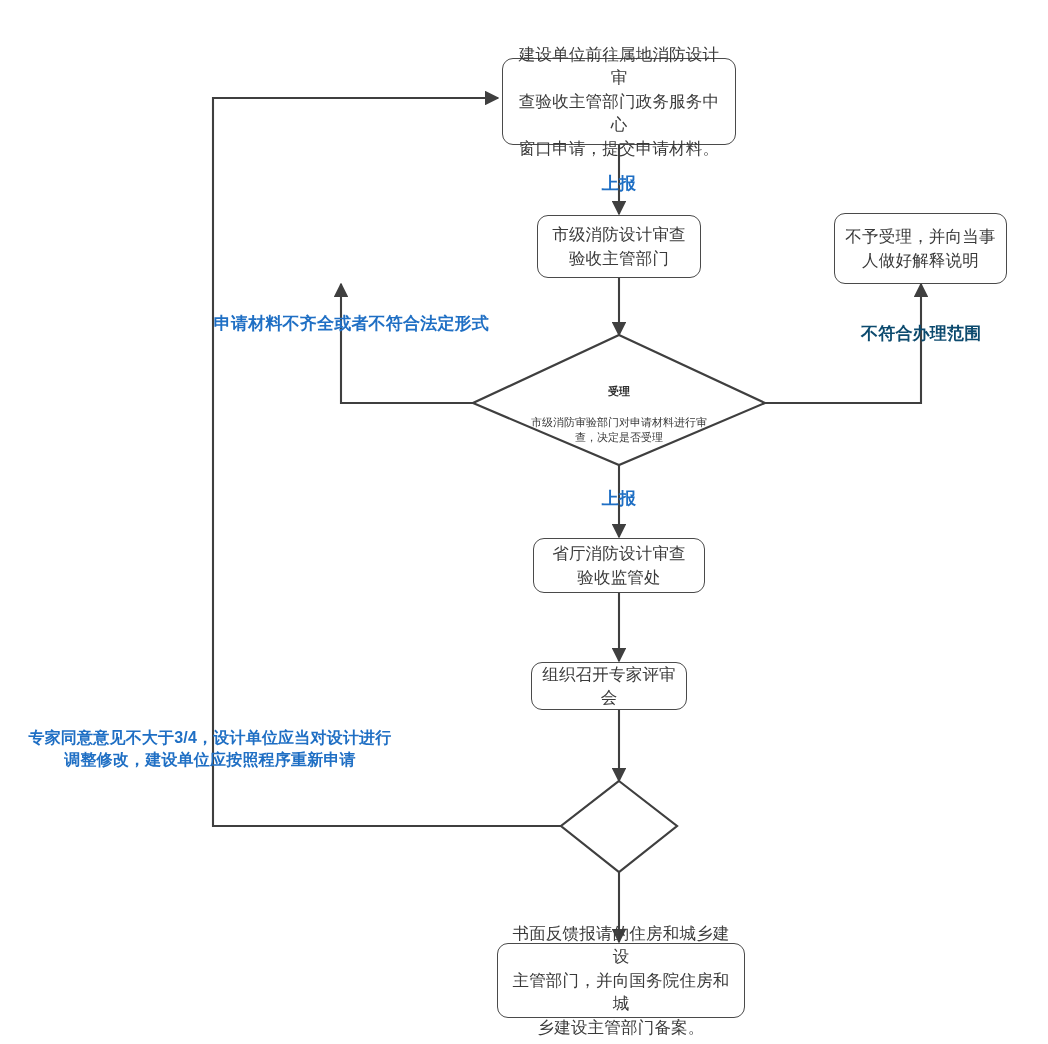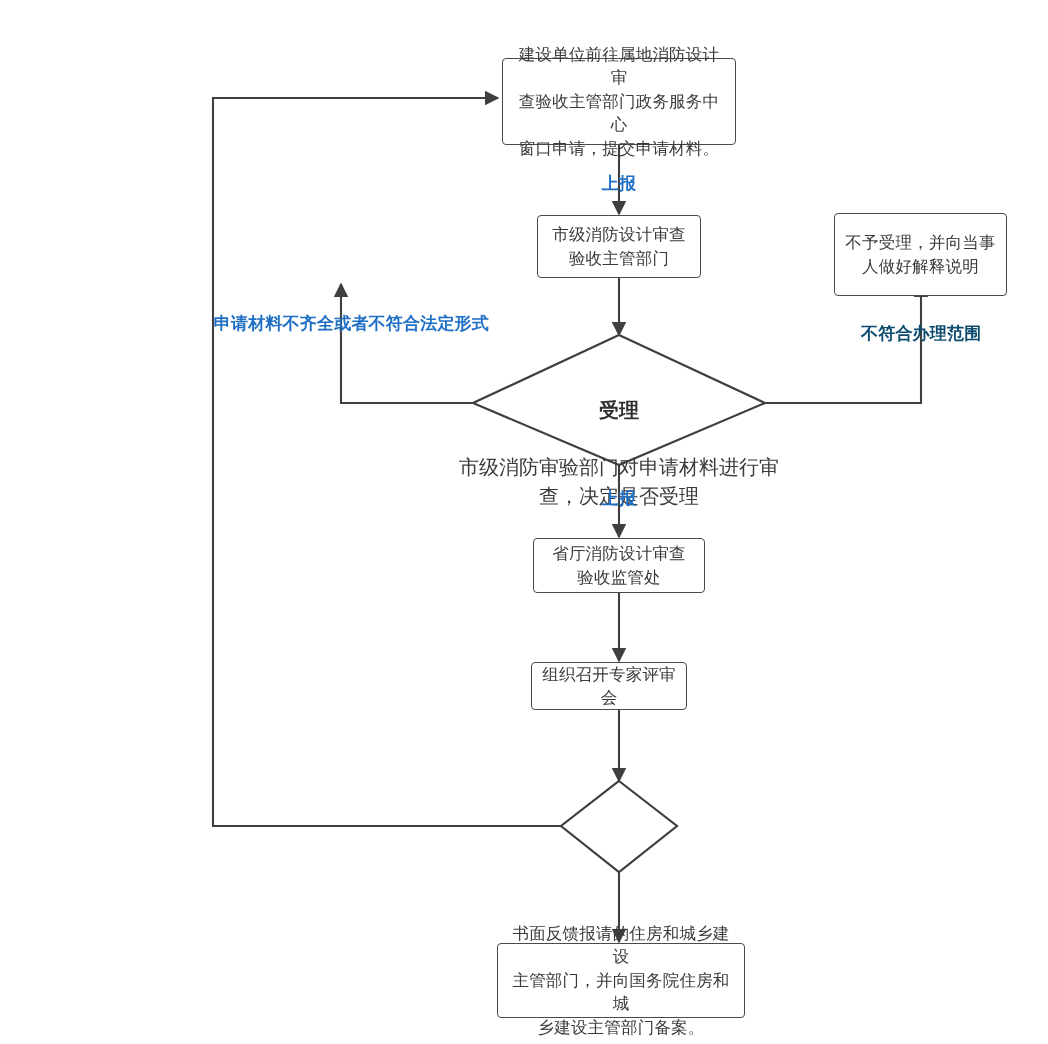--- a/index.html
+++ b/index.html
@@ -32,33 +32,33 @@
     align-items: center;
     justify-content: center;
     text-align: center;
     color: #3a3a3a;
     font-size: 16.5px;
     line-height: 1.42;
     letter-spacing: 0.2px;
   }
   .node.process {
     border: 1.6px solid #4a4a4a;
-    border-radius: 4px;
+    border-radius: 11px;
     background: #ffffff;
   }
   .node .node-text {
     display: block;
     padding: 0 10px;
     white-space: pre-line;
   }
   .decision-label {
     position: absolute;
     text-align: center;
     color: #3a3a3a;
-    font-size: 20px;
+    font-size: 11px;
     line-height: 1.42;
     white-space: pre-line;
     pointer-events: none;
   }
   .decision-title {
     display: block;
     font-weight: bold;
     color: #2f2f2f;
   }
   .edge-label {
@@ -115,21 +115,21 @@
 查验收主管部门政务服务中心
 窗口申请，提交申请材料。</span>
   </div>
 
   <div class="node process" style="left:537px; top:215px; width:164px; height:63px;">
     <span class="node-text">市级消防设计审查
 验收主管部门</span>
   </div>
 
 
-  <div class="node process" style="left:834px; top:213px; width:173px; height:83px;">
+  <div class="node process" style="left:834px; top:213px; width:173px; height:71px;">
     <span class="node-text">不予受理，并向当事
 人做好解释说明</span>
   </div>
 
   <div class="node process" style="left:533px; top:538px; width:172px; height:55px;">
     <span class="node-text">省厅消防设计审查
 验收监管处</span>
   </div>
 
   <div class="node process" style="left:531px; top:662px; width:156px; height:48px;">
@@ -150,15 +150,17 @@
 
 
   <div class="edge-label lbl-blue" style="left:572px; top:172px; width:94px;">上报</div>
 
   <div class="edge-label lbl-blue" style="left:572px; top:487px; width:94px;">上报</div>
 
   <div class="edge-label lbl-blue" style="left:199px; top:312px; width:290px; text-align:right;">申请材料不齐全或者不符合法定形式</div>
 
   <div class="edge-label lbl-navy" style="left:861px; top:322px; width:135px; text-align:left;">不符合办理范围</div>
 
+  <div class="edge-label lbl-blue-s" style="left:18px; top:727px; width:384px;">专家同意意见不大于3/4，设计单位应当对设计进行
+调整修改，建设单位应按照程序重新申请</div>
 
 
 </div>
 
 </body></html>

